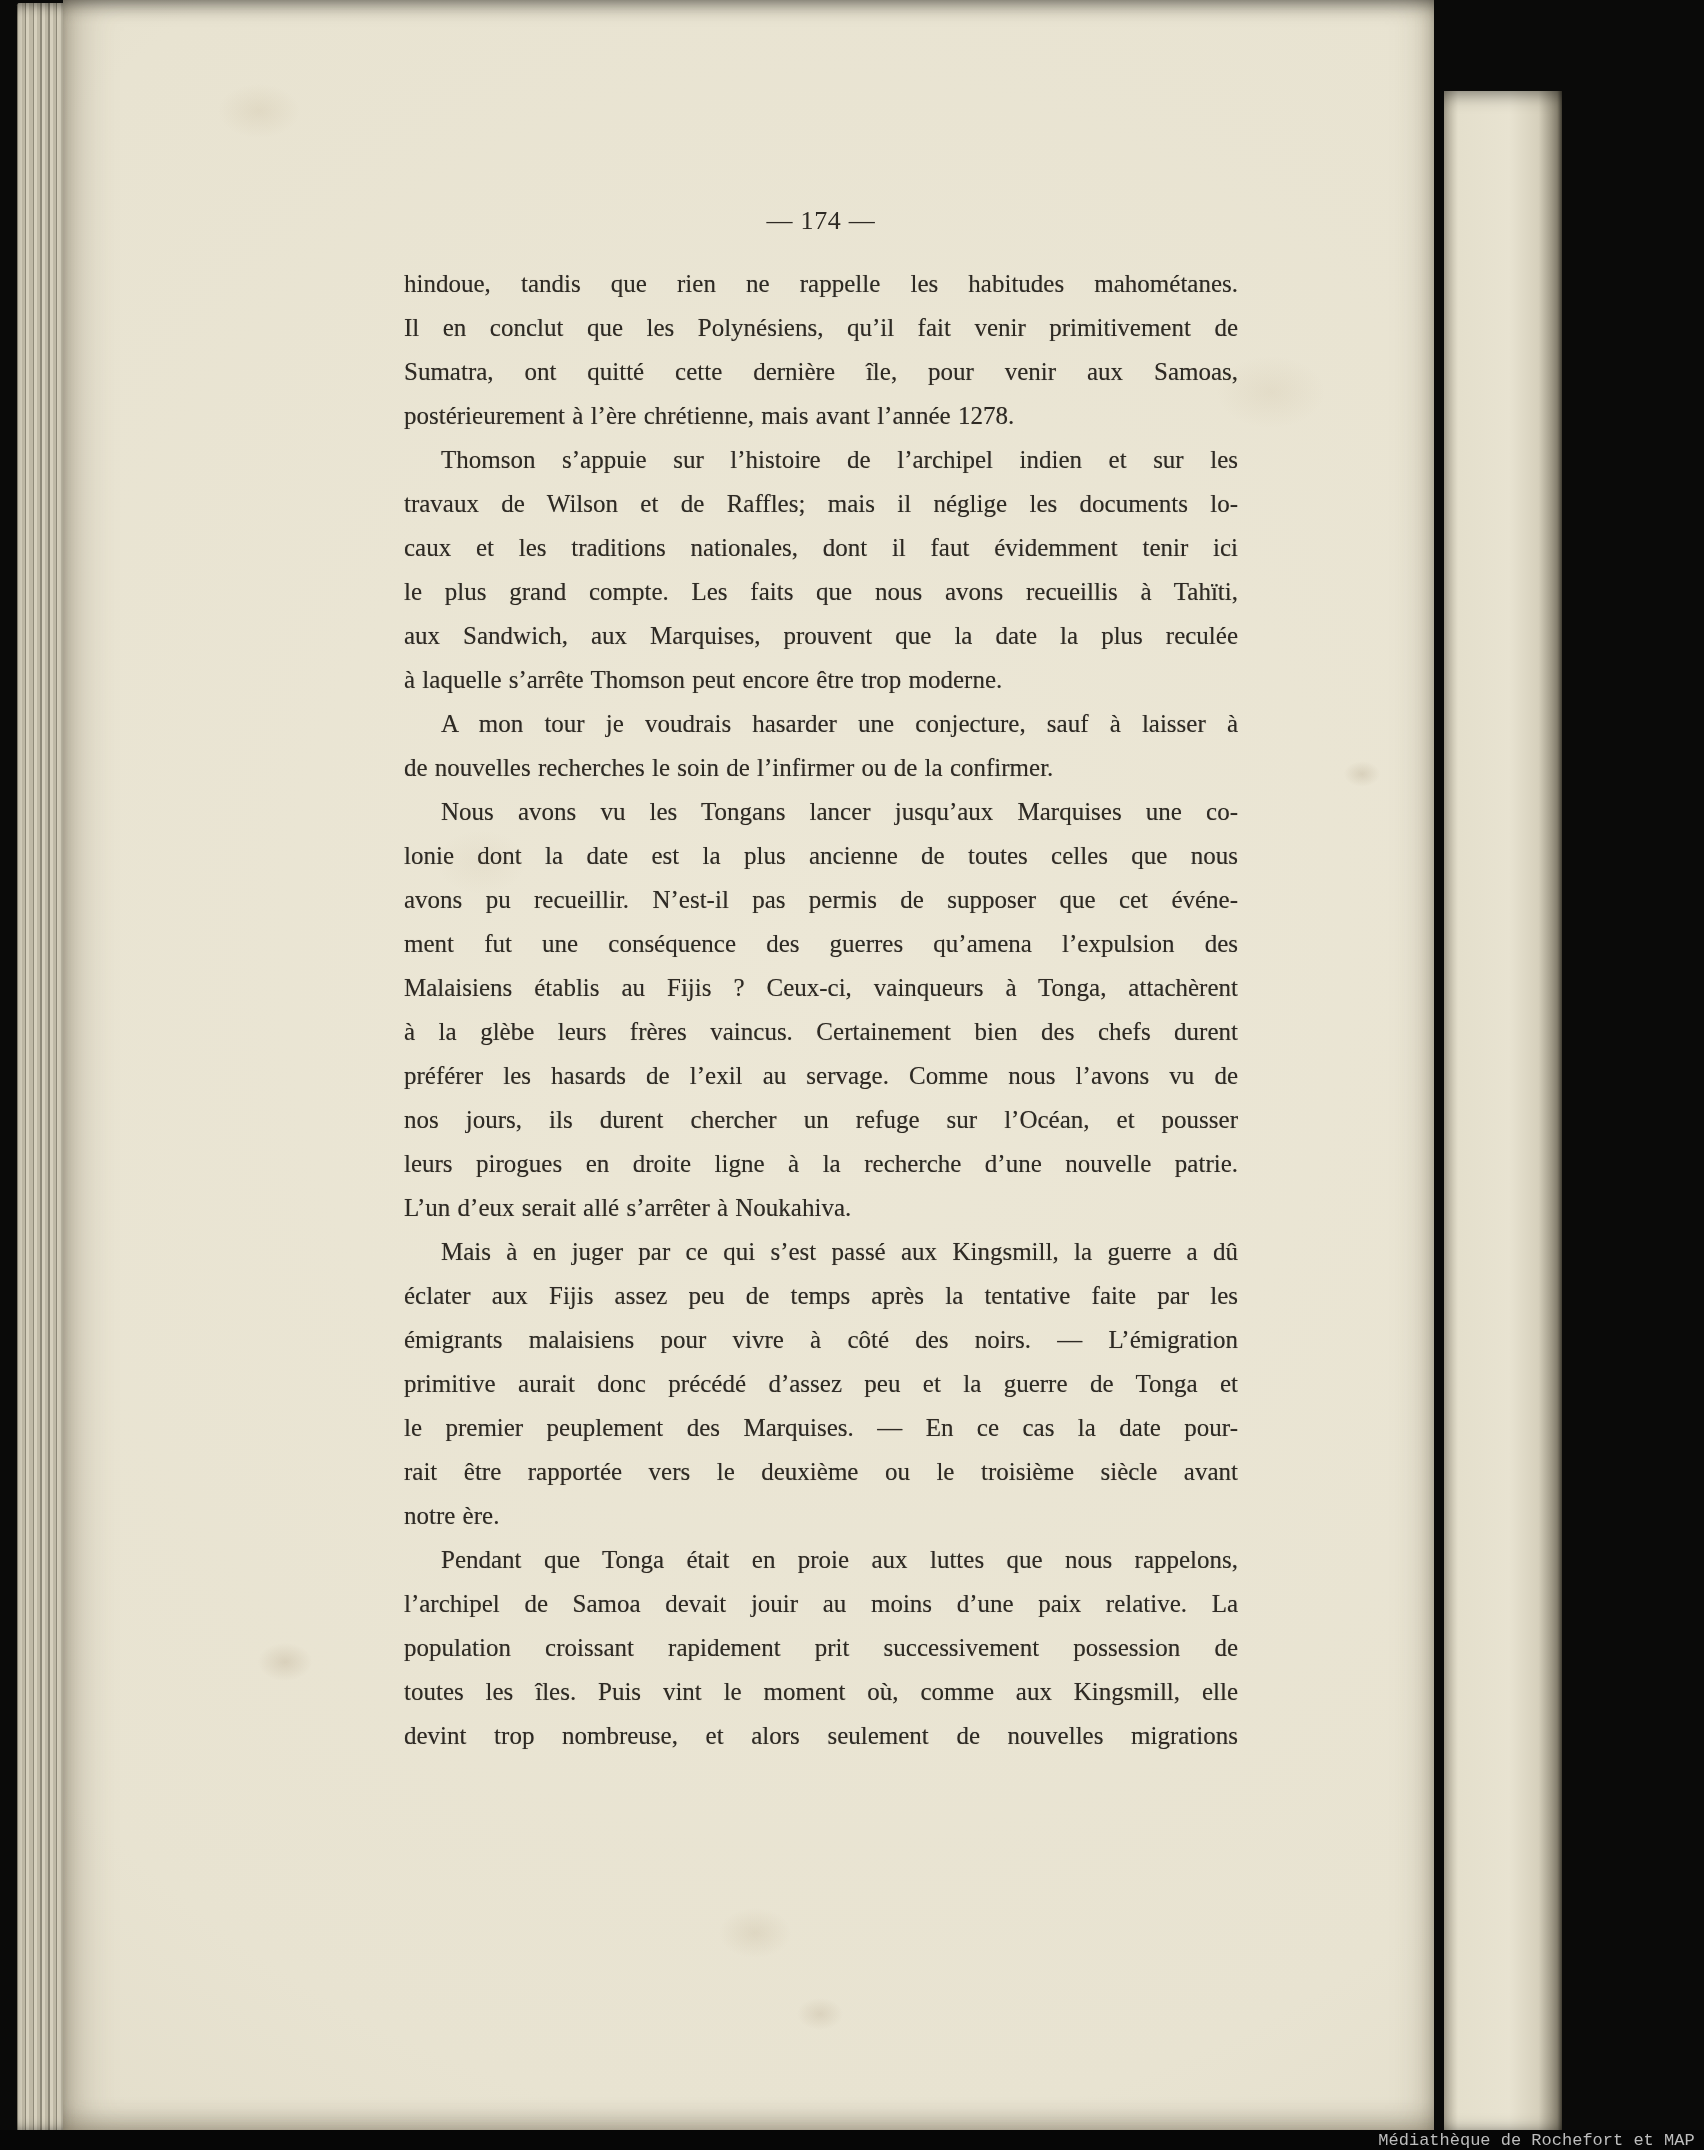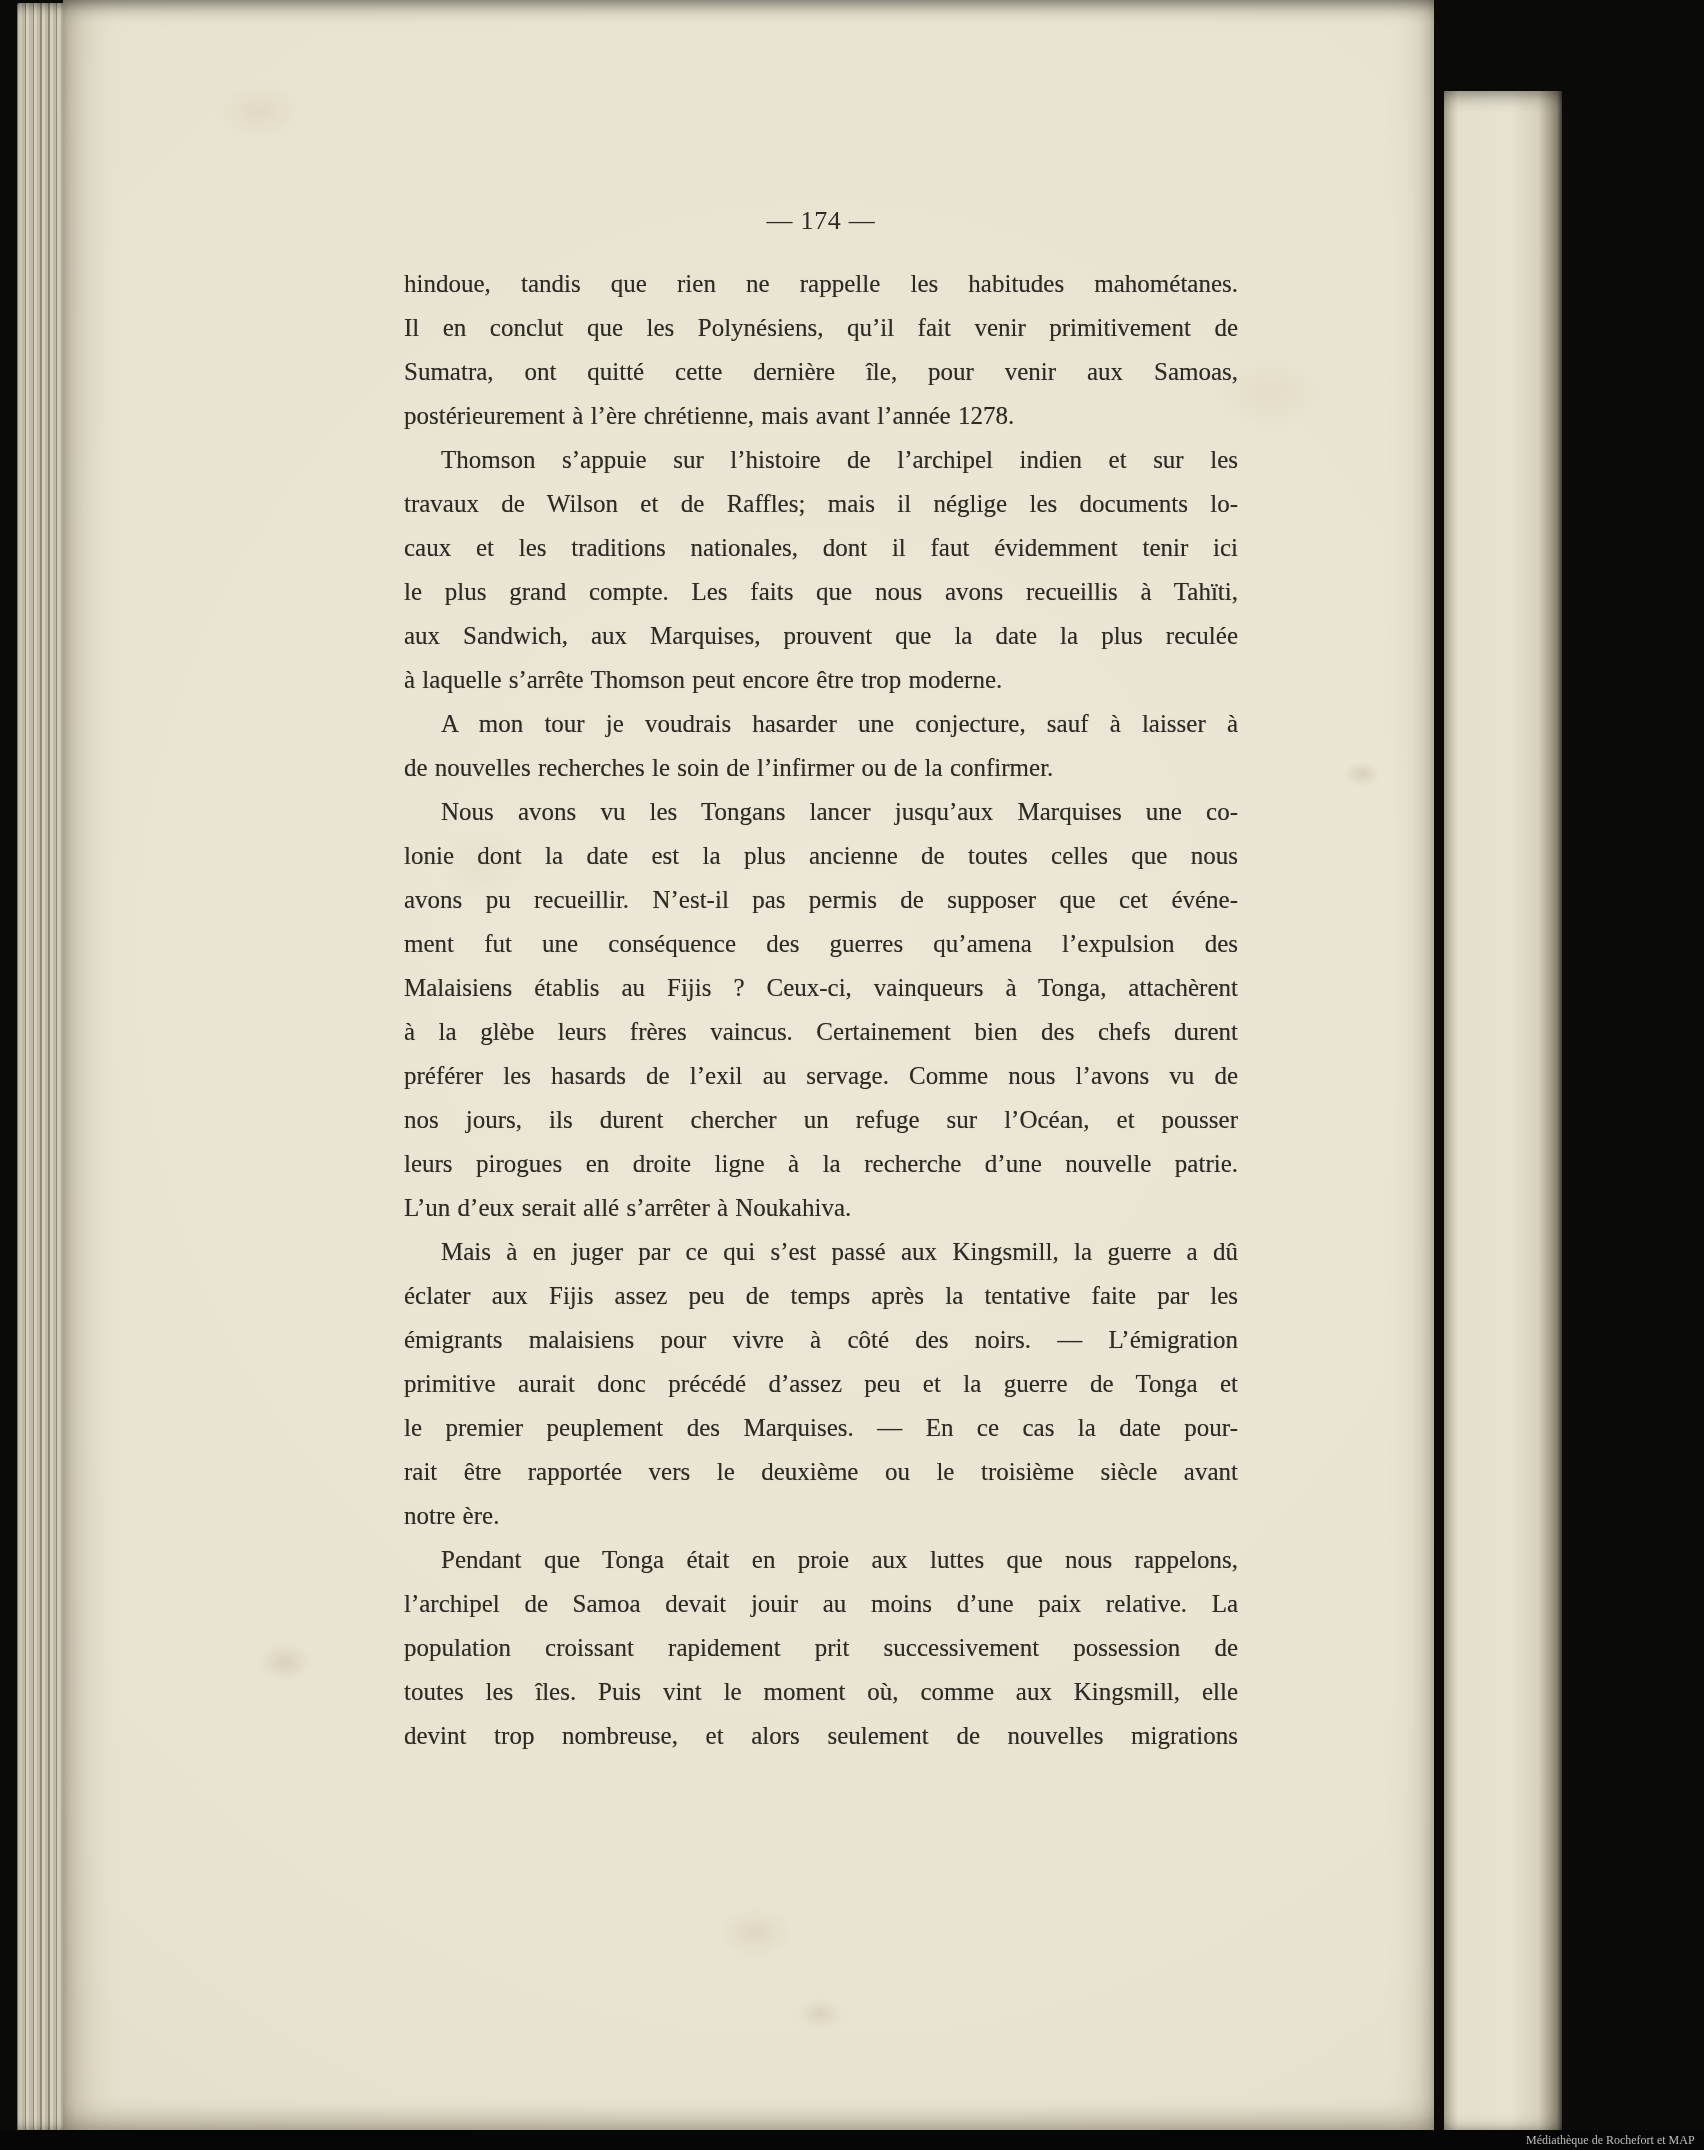--- a/index.html
+++ b/index.html
@@ -63,22 +63,22 @@
       #b3ad9a 0,#e4dfcc 12%,#e8e3d1 55%,#d6d0bc 80%,#8a8472 96%,#4a463a 100%);
     box-shadow:inset 0 11.8px 17px -9.1px rgba(0,0,0,.5), inset 0 -10.4px 15.7px -9.1px rgba(0,0,0,.5);
   }
   .bottom-bar{
     position:absolute;left:0;right:0;bottom:0;height:21px;
     background:#060606;
     display:flex;align-items:center;justify-content:flex-end;
     padding-right:10.4px;box-sizing:border-box;
   }
   .watermark{
-    font-family:Liberation Serif, serif;
-    font-size:12px;color:var(--watermark,#bdbdbd);
+    font-family:Liberation Mono, monospace;
+    font-size:17px;color:var(--watermark,#bdbdbd);
     white-space:nowrap;
   }
 </style>
 </head>
 <body>
 
 <div class="scan">
 
   <div class="page-edges-left"></div>
 

